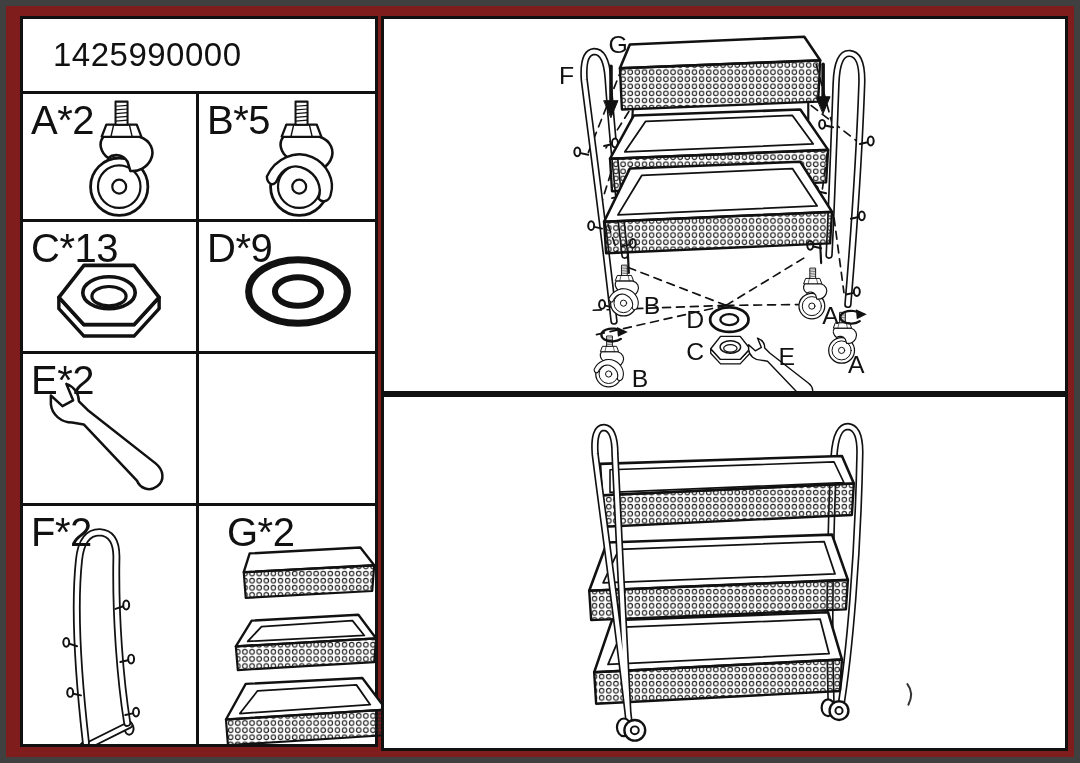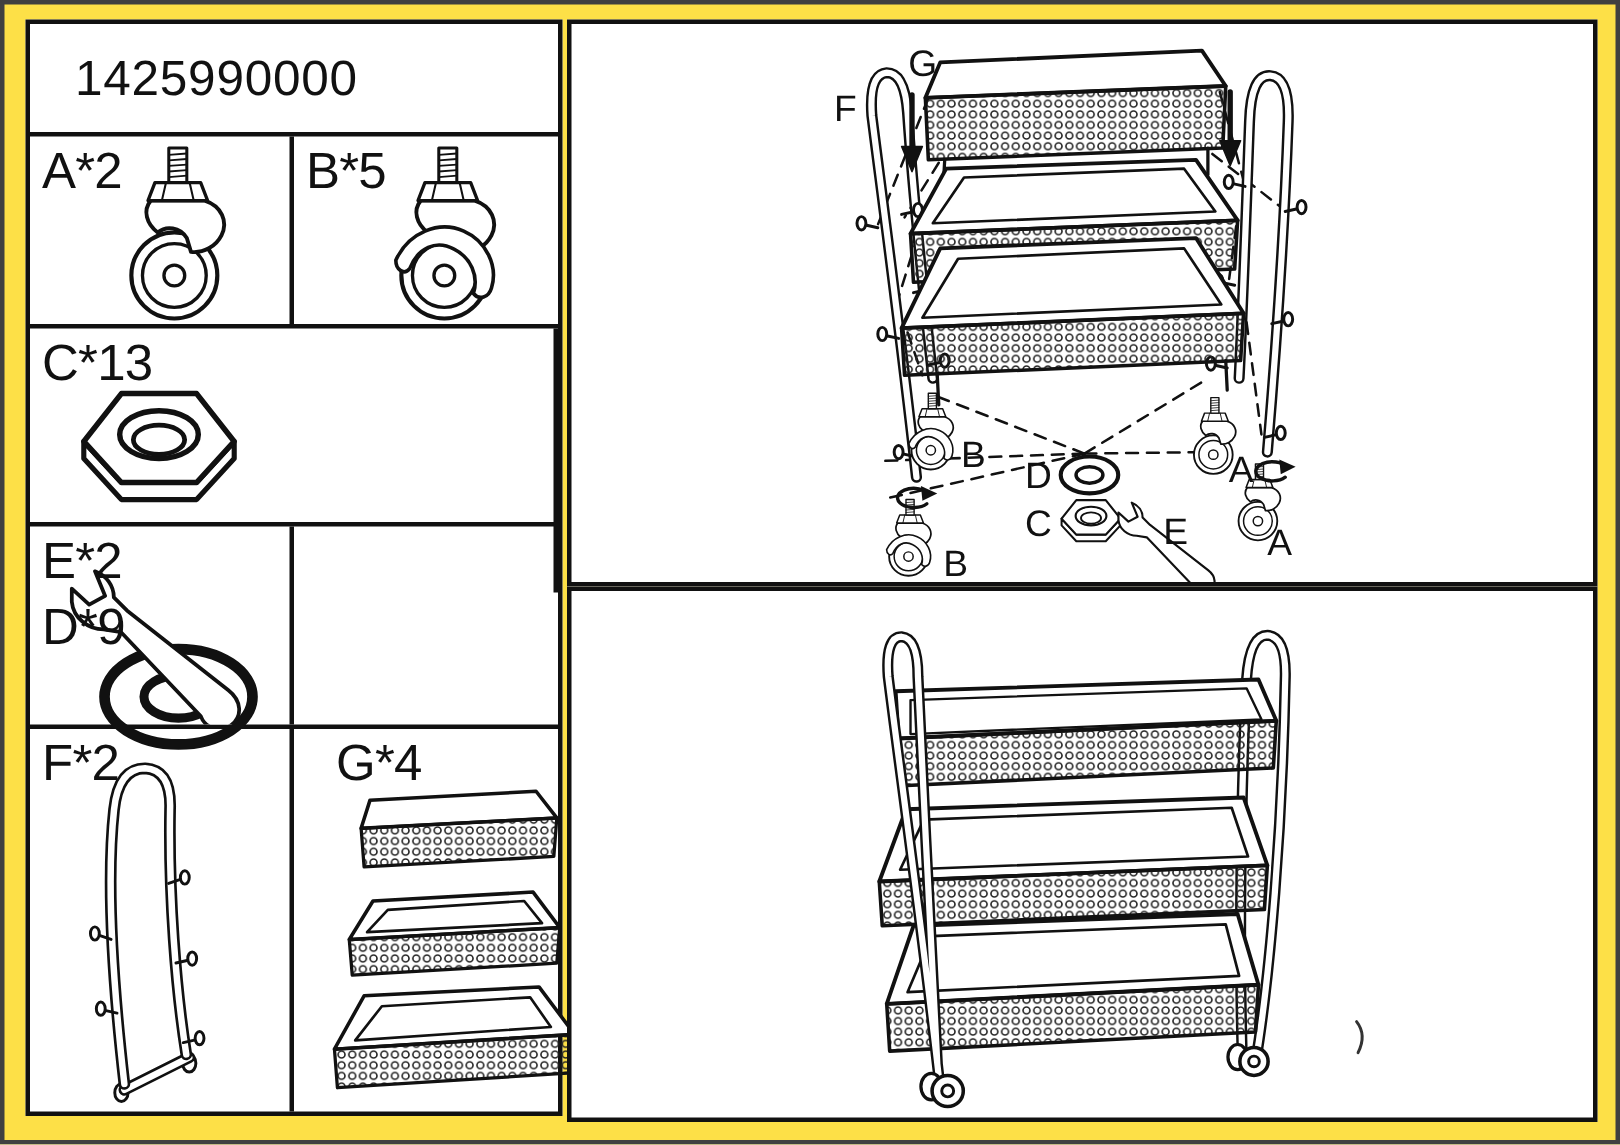--- a/index.html
+++ b/index.html
@@ -1,34 +1,34 @@
 <!DOCTYPE html>
 <html><head>
 <meta charset="utf-8">
 <style>
   html,body { margin:0; padding:0; background:#e8e8e8; }
   .sheet {
-    position:relative; width:1080px; height:763px; background:#fde047;
-    border:3px solid #404040; box-sizing:border-box; overflow:hidden;
+    position:relative; width:1080px; height:763px; background:#7f1d1d;
+    border:6px solid #404040; box-sizing:border-box; overflow:hidden;
     font-family:"Liberation Sans","DejaVu Sans",sans-serif; color:#111;
   }
   
   .parts-table {
     position:absolute; left:14px; top:10px; width:358px; height:731px;
     border:3px solid #111; box-sizing:border-box; display:flex; flex-direction:column; background:#fff;
   }
   .title-row { height:75px; border-bottom:3px solid #111; box-sizing:border-box;
     display:flex; align-items:center; padding-left:30px; }
   .ptitle { font-size:33px; letter-spacing:.5px; }
   .prow { display:flex; flex:0 0 auto; border-bottom:3px solid #111; box-sizing:border-box; }
   .prow:last-child { border-bottom:none; flex:1 1 auto;gap:20px; }
-  .row-ab { height:128px; } .row-cd { height:132px;flex-direction:column; } .row-e { height:135px; }
+  .row-ab { height:128px; } .row-cd { height:132px; } .row-e { height:152px; }
   .pcell { position:relative; flex:0 0 176px; box-sizing:border-box; overflow:hidden; }
   .pcell.first { border-right:3px solid #111; }
-  .plabel { position:absolute; top:4px; left:8px; font-size:34px; letter-spacing:-.5px; z-index:2; }
+  .plabel { position:absolute; top:4px; left:8px; font-size:40px; letter-spacing:-.5px; z-index:2; }
   .icon { position:absolute; }
   .cell-a .icon { left:52px; top:3px;  width:94px;  height:122px; }
   .cell-b .icon { left:56px; top:3px;  width:94px;  height:122px; }
   .cell-c .icon { left:26px; top:32px; width:120px; height:98px; }
   .cell-d .icon { left:42px; top:30px; width:114px; height:79px; }
   .cell-e .icon { left:14px; top:26px; width:136px; height:116px; }
   .cell-f .icon { left:0;    top:0;    width:173px; height:253px; }
   .cell-g .icon { left:0;    top:0;    width:176px; height:253px; }
   
   .panel { position:absolute; border:3px solid #111; box-sizing:border-box; background:#fff; }
@@ -172,21 +172,21 @@
     </div>
 
     <div class="prow row-fg">
       <div class="pcell first cell-f">
         <span class="plabel">F*2</span>
         <svg class="icon la" viewBox="0 0 176 256">
             <use href="#sym-frame" width="176" height="256"></use>
           </svg>
       </div>
       <div class="pcell cell-g">
-        <span class="plabel">G*4</span>
+        <span class="plabel">G*2</span>
         <svg class="icon la" viewBox="0 0 176 256">
             <use href="#sym-trays" width="176" height="256"></use>
           </svg>
       </div>
     </div>
   </div>
 
   <div class="panel panel-top">
     <svg class="fill la" viewBox="0 0 687 378" preserveAspectRatio="none">
 

